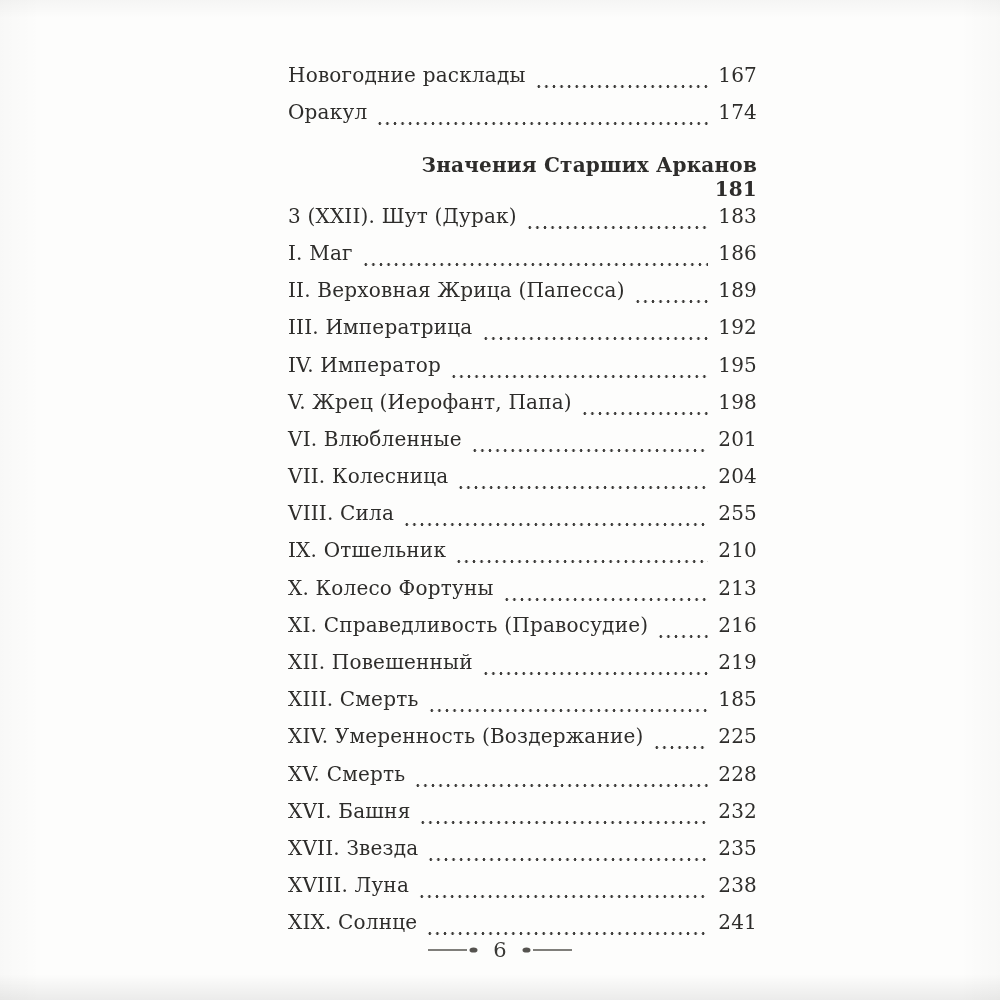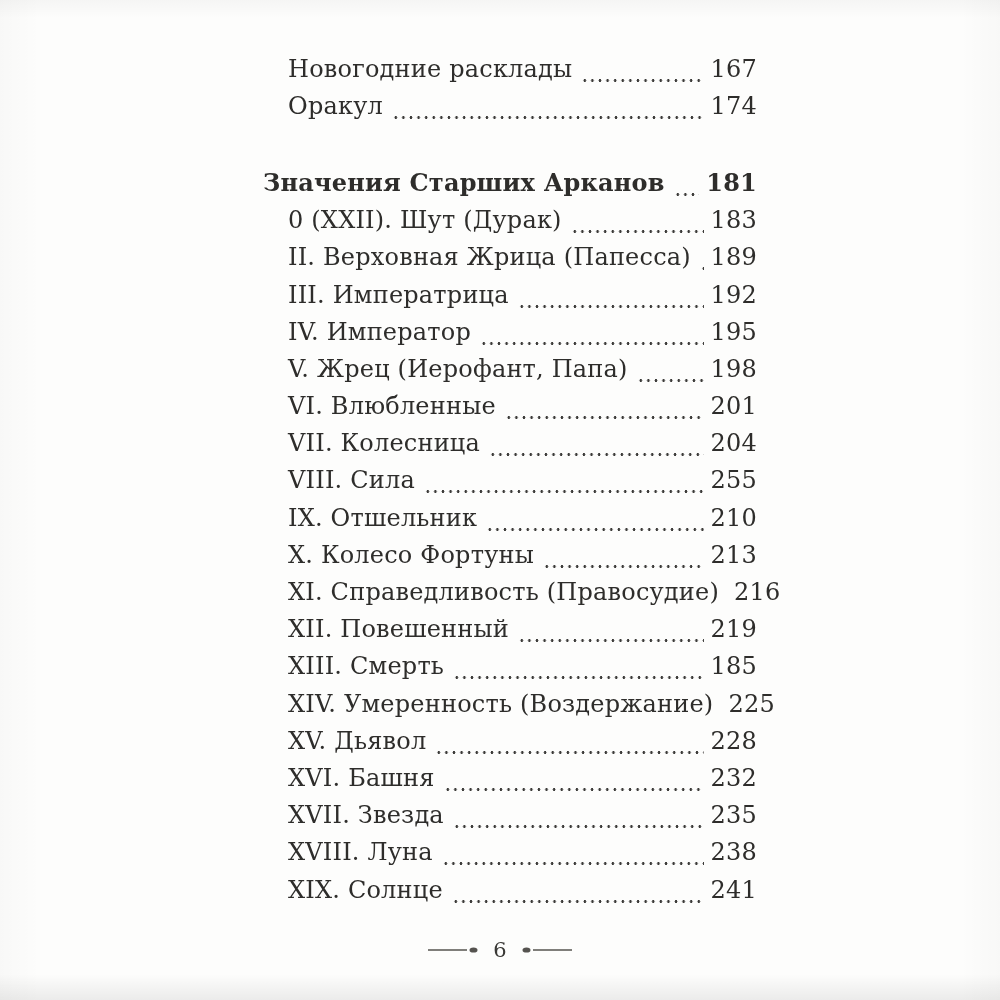--- a/index.html
+++ b/index.html
@@ -25,32 +25,33 @@
       linear-gradient(to right, rgba(0,0,0,0.02) 0, rgba(0,0,0,0) 40px, rgba(0,0,0,0) 960px, rgba(0,0,0,0.02) 1000px);
   }
   .toc {
     position: absolute;
     left: 263px;
     top: 50px;
     width: 494px;
   }
   .row {
     display: flex;
-    align-items: center;
+    align-items: flex-end;
     height: 37.2px;
-    font-size: 24px;
+    font-size: 20px;
     letter-spacing: 0.2px;
     white-space: nowrap;
   }
   .row.item .label {
     padding-left: 25px;
   }
   .row.heading {
-    margin-top: 40px;
+    margin-top: 29px;
     font-weight: bold;
+    flex-direction: column;
   }
   .label {
     flex: 0 0 auto;
   }
   .leader {
     flex: 1 1 auto;
     height: 1em;
     margin: 0 7px 0 8px;
     background-image: radial-gradient(circle, #3c3b39 1.25px, rgba(0,0,0,0) 1.55px);
     background-size: 7.6px 5px;
@@ -99,25 +100,30 @@
     <span class="pnum">174</span>
   </div>
 
   <div class="row heading">
     <span class="label">Значения Старших Арканов</span>
     <span class="leader"></span>
     <span class="pnum">181</span>
   </div>
 
   <div class="row item">
-    <span class="label">0 (XXII). Шут (Дурак)</span>
+    <span class="label">3 (XXII). Шут (Дурак)</span>
     <span class="leader"></span>
     <span class="pnum">183</span>
   </div>
 
+  <div class="row item">
+    <span class="label">I. Маг</span>
+    <span class="leader"></span>
+    <span class="pnum">186</span>
+  </div>
 
   <div class="row item">
     <span class="label">II. Верховная Жрица (Папесса)</span>
     <span class="leader"></span>
     <span class="pnum">189</span>
   </div>
 
   <div class="row item">
     <span class="label">III. Императрица</span>
     <span class="leader"></span>
@@ -184,21 +190,21 @@
     <span class="pnum">185</span>
   </div>
 
   <div class="row item">
     <span class="label">XIV. Умеренность (Воздержание)</span>
     <span class="leader"></span>
     <span class="pnum">225</span>
   </div>
 
   <div class="row item">
-    <span class="label">XV. Дьявол</span>
+    <span class="label">XV. Смерть</span>
     <span class="leader"></span>
     <span class="pnum">228</span>
   </div>
 
   <div class="row item">
     <span class="label">XVI. Башня</span>
     <span class="leader"></span>
     <span class="pnum">232</span>
   </div>
 

